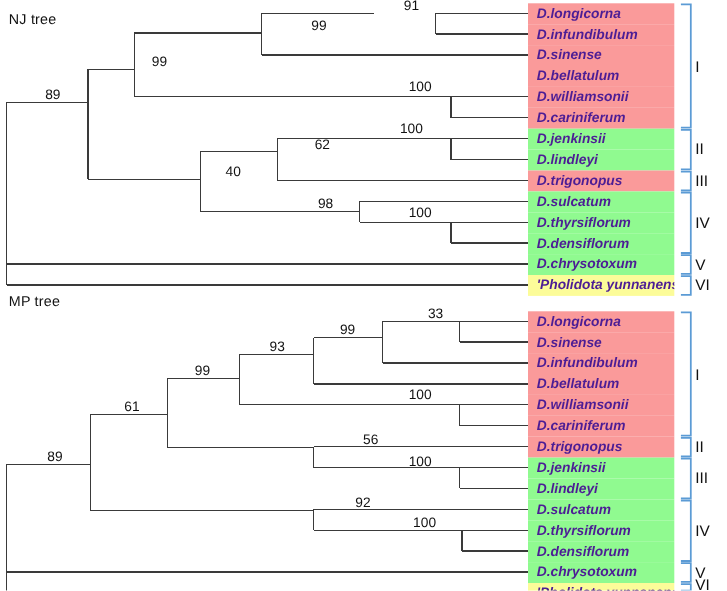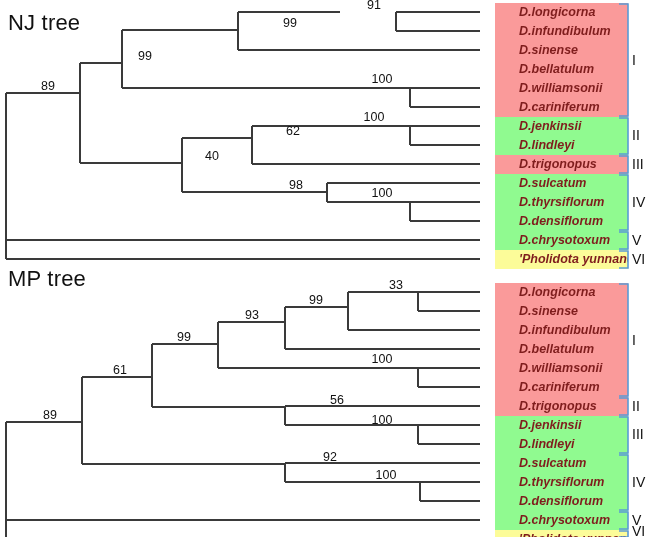--- a/index.html
+++ b/index.html
@@ -11,21 +11,21 @@
     position: relative;
     width: 661px;
     height: 537px;
     background: #ffffff;
     font-family: "Liberation Sans", sans-serif;
     overflow: hidden;
   }
   .tree-title {
     position: absolute;
     font-family: "Liberation Sans", sans-serif;
-    font-size: 22px;
+    font-size: 13px;
     color: #111111;
     letter-spacing: 0.2px;
     white-space: nowrap;
   }
   #nj-title { left: 8px; top: 10px; }
   #mp-title { left: 8px; top: 266px; }
 
   svg.tree-svg {
     position: absolute;
     left: 0;
@@ -43,29 +43,28 @@
     font-family: "Liberation Sans", sans-serif;
     font-size: 12.5px;
     fill: #111111;
     text-anchor: middle;
   }
   .taxon-block {
     position: absolute;
     box-sizing: border-box;
     height: 19px;
     line-height: 19px;
-    padding-left: 24px;
+    padding-left: 8px;
     font-family: "Liberation Sans", sans-serif;
     font-size: 12.5px;
     font-style: italic;
     font-weight: bold;
-    color: #7f1d1d;
+    color: #4c1d95;
     white-space: nowrap;
     overflow: hidden;
-    margin-left: 15px;
   }
   .bracket-label {
     position: absolute;
     font-family: "Liberation Sans", sans-serif;
     font-size: 14px;
     color: #111111;
     white-space: nowrap;
   }
   svg.brackets {
     position: absolute;

